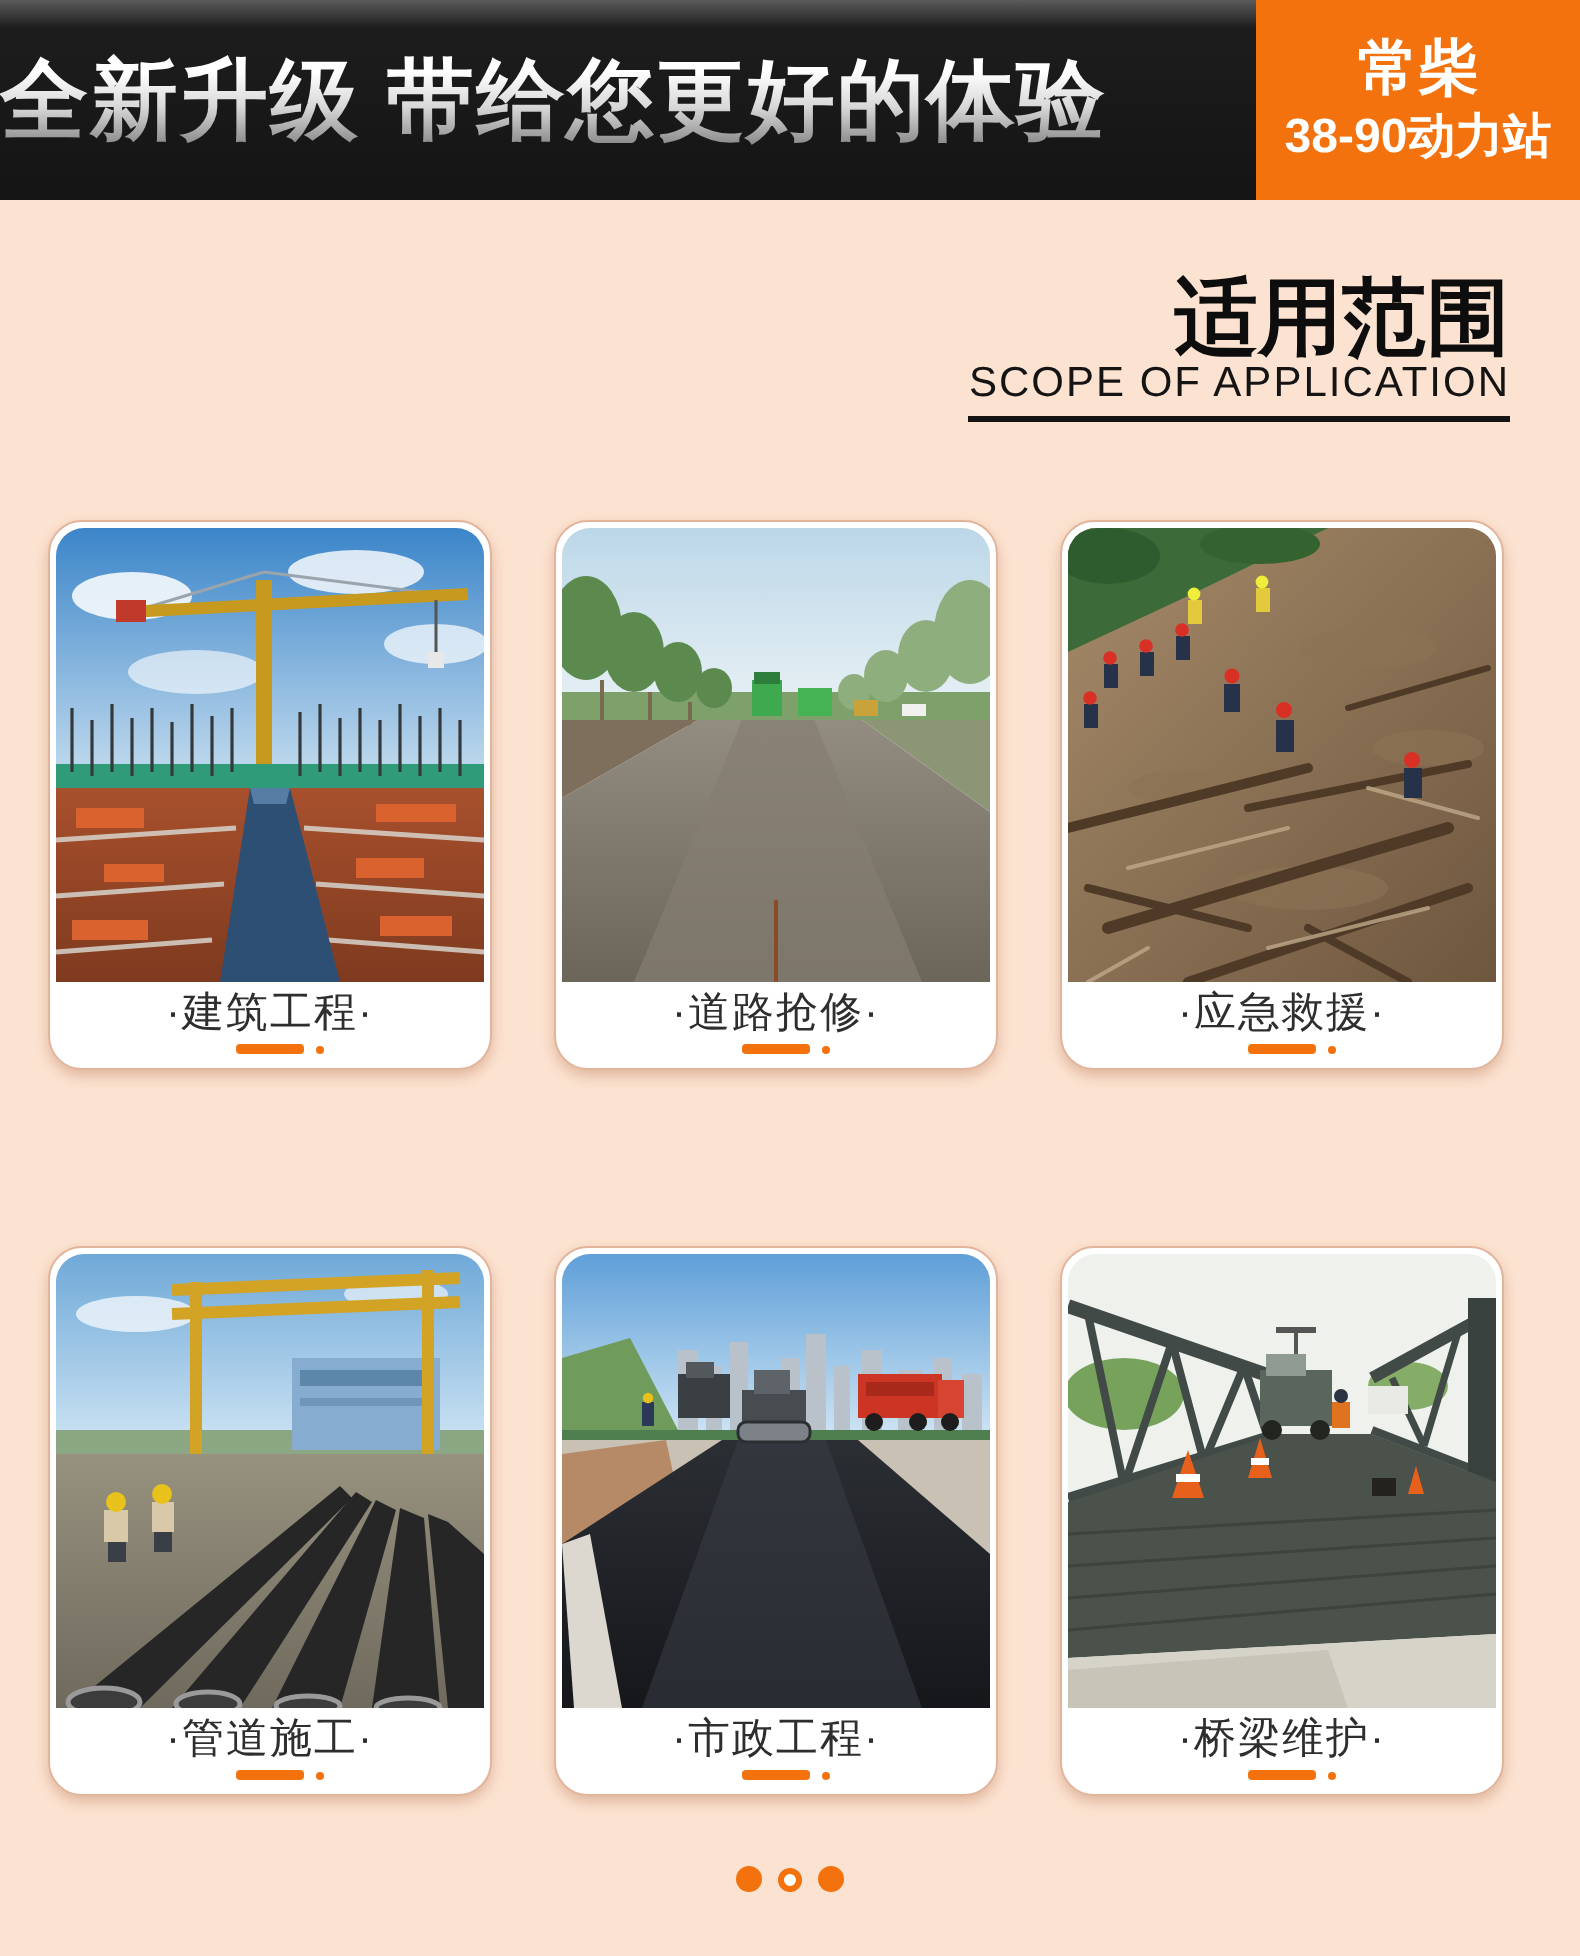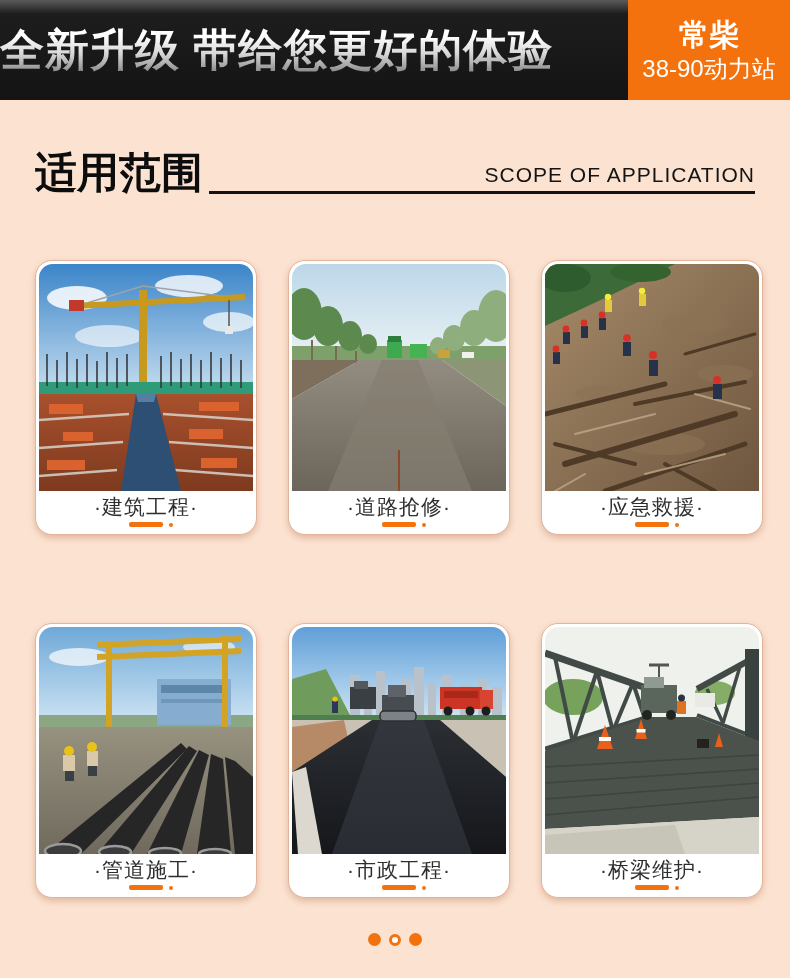--- a/index.html
+++ b/index.html
@@ -22,44 +22,44 @@
     font-size:44px; font-weight:800; letter-spacing:1px; white-space:nowrap;
     background:linear-gradient(180deg,#ffffff 25%,#d8d8d8 55%,#8f8f8f 85%);
     -webkit-background-clip:text; background-clip:text; color:transparent;
   }
   .banner-badge {
     width:162px; background:#f3720d; color:#fff;
     display:flex; flex-direction:column; align-items:center; justify-content:center;
     line-height:1.25; text-align:center;
   }
   .badge-line1 { font-size:30px; font-weight:700; }
-  .badge-line2 { font-size:24px; font-weight:400; white-space:nowrap; }
+  .badge-line2 { font-size:24px; font-weight:700; white-space:nowrap; }
   
   .section-header {
     display:flex; align-items:flex-end;
-    margin:38px 35px 16px 35px; height:56px;
+    margin:38px 35px 16px 35px; height:56px;flex-direction:column;
   }
   .section-title-cn {
     font-size:42px; font-weight:800; color:#0d0d0d; line-height:1;
     white-space:nowrap;
   }
   .section-header-right {
     flex:1; border-bottom:3px solid #141414;
     display:flex; justify-content:flex-end; align-items:flex-start;
     padding-bottom:4px; margin-left:6px;
   }
   .section-title-en {
     font-size:21px; color:#141414; letter-spacing:1px; white-space:nowrap;
   }
   
   .cards {
     display:grid;
     grid-template-columns:repeat(3,222px);
     column-gap:31px; row-gap:88px;
-    padding-left:35px; margin-top:66px;
+    padding-left:24px; margin-top:66px;
   }
   .card {
     width:222px; height:275px; background:#fff;
     border:1px solid #e3b49c; border-radius:17px;
     box-shadow:0 3px 7px rgba(160,80,40,.30);
     padding:3px; display:flex; flex-direction:column; overflow:hidden;
   }
   .photo {
     width:214px; height:227px; border-radius:14px 14px 0 0;
     overflow:hidden; flex:0 0 auto;

